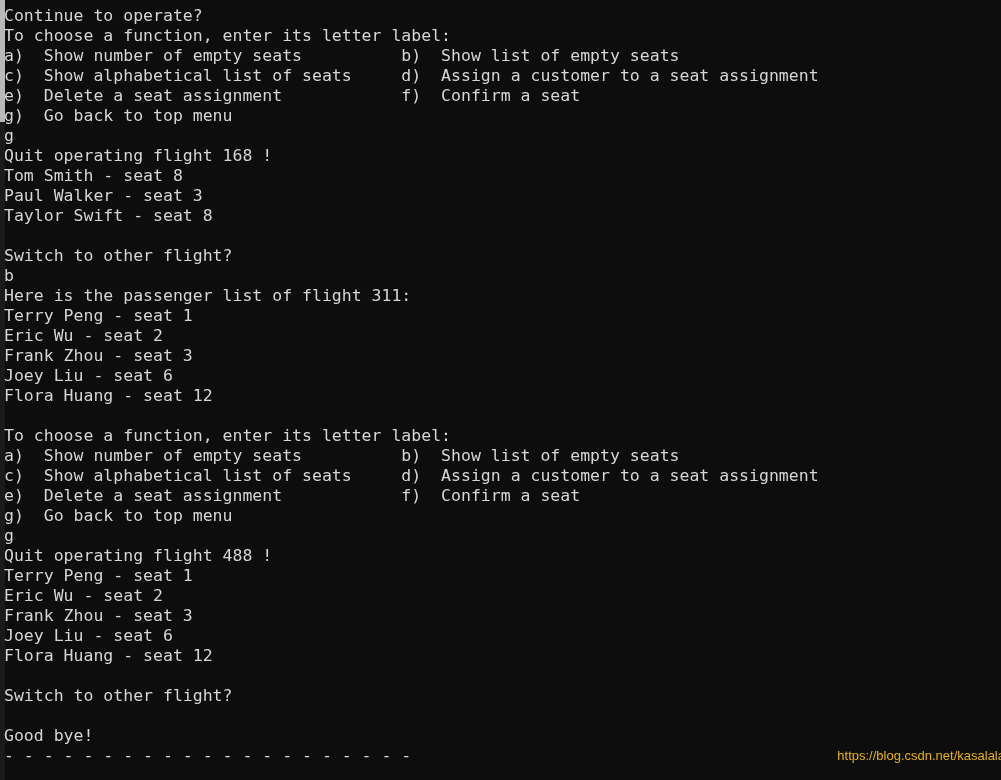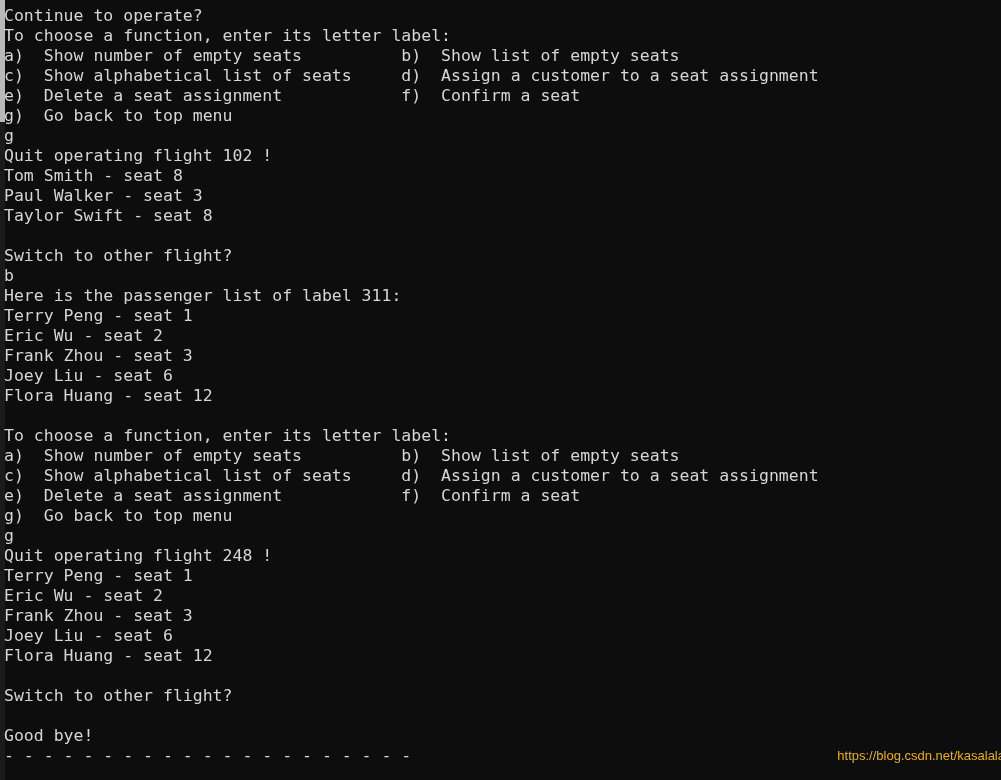--- a/index.html
+++ b/index.html
@@ -74,41 +74,41 @@
   </div>
 
   <div id="console">
       <div class="line">Continue to operate?</div>
       <div class="line">To choose a function, enter its letter label:</div>
       <div class="line">a)  Show number of empty seats          b)  Show list of empty seats</div>
       <div class="line">c)  Show alphabetical list of seats     d)  Assign a customer to a seat assignment</div>
       <div class="line">e)  Delete a seat assignment            f)  Confirm a seat</div>
       <div class="line">g)  Go back to top menu</div>
       <div class="line">g</div>
-      <div class="line">Quit operating flight 102 !</div>
+      <div class="line">Quit operating flight 168 !</div>
       <div class="line">Tom Smith - seat 8</div>
       <div class="line">Paul Walker - seat 3</div>
       <div class="line">Taylor Swift - seat 8</div>
       <div class="line blank"></div>
       <div class="line">Switch to other flight?</div>
       <div class="line">b</div>
-      <div class="line">Here is the passenger list of label 311:</div>
+      <div class="line">Here is the passenger list of flight 311:</div>
       <div class="line">Terry Peng - seat 1</div>
       <div class="line">Eric Wu - seat 2</div>
       <div class="line">Frank Zhou - seat 3</div>
       <div class="line">Joey Liu - seat 6</div>
       <div class="line">Flora Huang - seat 12</div>
       <div class="line blank"></div>
       <div class="line">To choose a function, enter its letter label:</div>
       <div class="line">a)  Show number of empty seats          b)  Show list of empty seats</div>
       <div class="line">c)  Show alphabetical list of seats     d)  Assign a customer to a seat assignment</div>
       <div class="line">e)  Delete a seat assignment            f)  Confirm a seat</div>
       <div class="line">g)  Go back to top menu</div>
       <div class="line">g</div>
-      <div class="line">Quit operating flight 248 !</div>
+      <div class="line">Quit operating flight 488 !</div>
       <div class="line">Terry Peng - seat 1</div>
       <div class="line">Eric Wu - seat 2</div>
       <div class="line">Frank Zhou - seat 3</div>
       <div class="line">Joey Liu - seat 6</div>
       <div class="line">Flora Huang - seat 12</div>
       <div class="line blank"></div>
       <div class="line">Switch to other flight?</div>
       <div class="line blank"></div>
       <div class="line">Good bye!</div>
       <div class="line">- - - - - - - - - - - - - - - - - - - - -</div>

